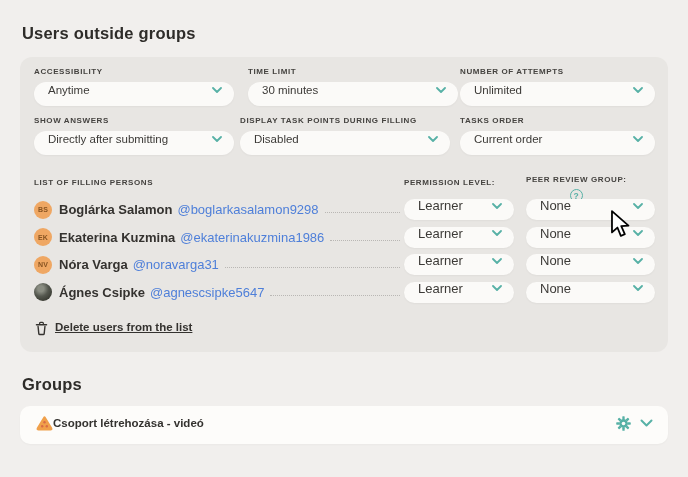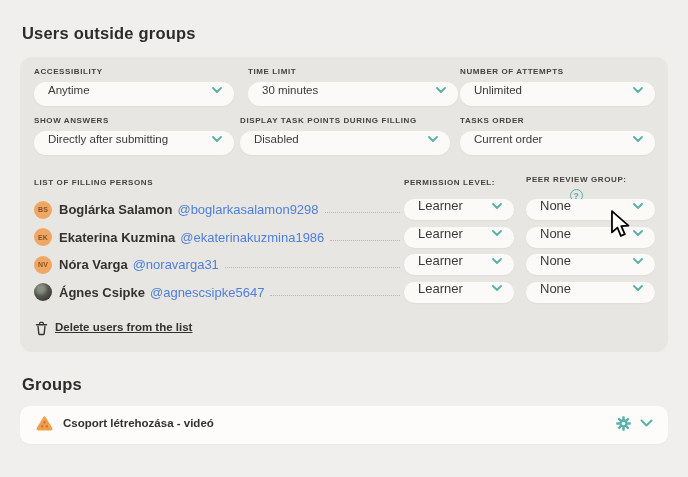--- a/index.html
+++ b/index.html
@@ -92,21 +92,21 @@
     position:absolute;left:15px;top:264px;
     display:flex;align-items:flex-start;gap:7px;cursor:pointer;
   }
   .delete-text{
     font-size:11.5px;font-weight:600;color:var(--text);
     text-decoration:underline;
   }
   .group-card{
     left:20px;top:406px;width:648px;height:38px;border-radius:10px;
     background:#fdfcfa;display:flex;align-items:center;
-    padding:0 15px 4px 16px;gap:10px;cursor:pointer;
+    padding:0 15px 4px 16px;gap:0;cursor:pointer;
     box-shadow:0 1px 2px rgba(0,0,0,.03);
   }
   .group-title{font-size:11.5px;font-weight:700;color:var(--text);flex:1;}
   .group-actions{display:flex;align-items:center;gap:9px;}
   .chev{flex:0 0 auto;}
   .icon-btn{cursor:pointer;display:inline-flex;}
   .cursor{position:absolute;left:610px;top:210px;pointer-events:none;}
 </style>
 </head>
 <body>

